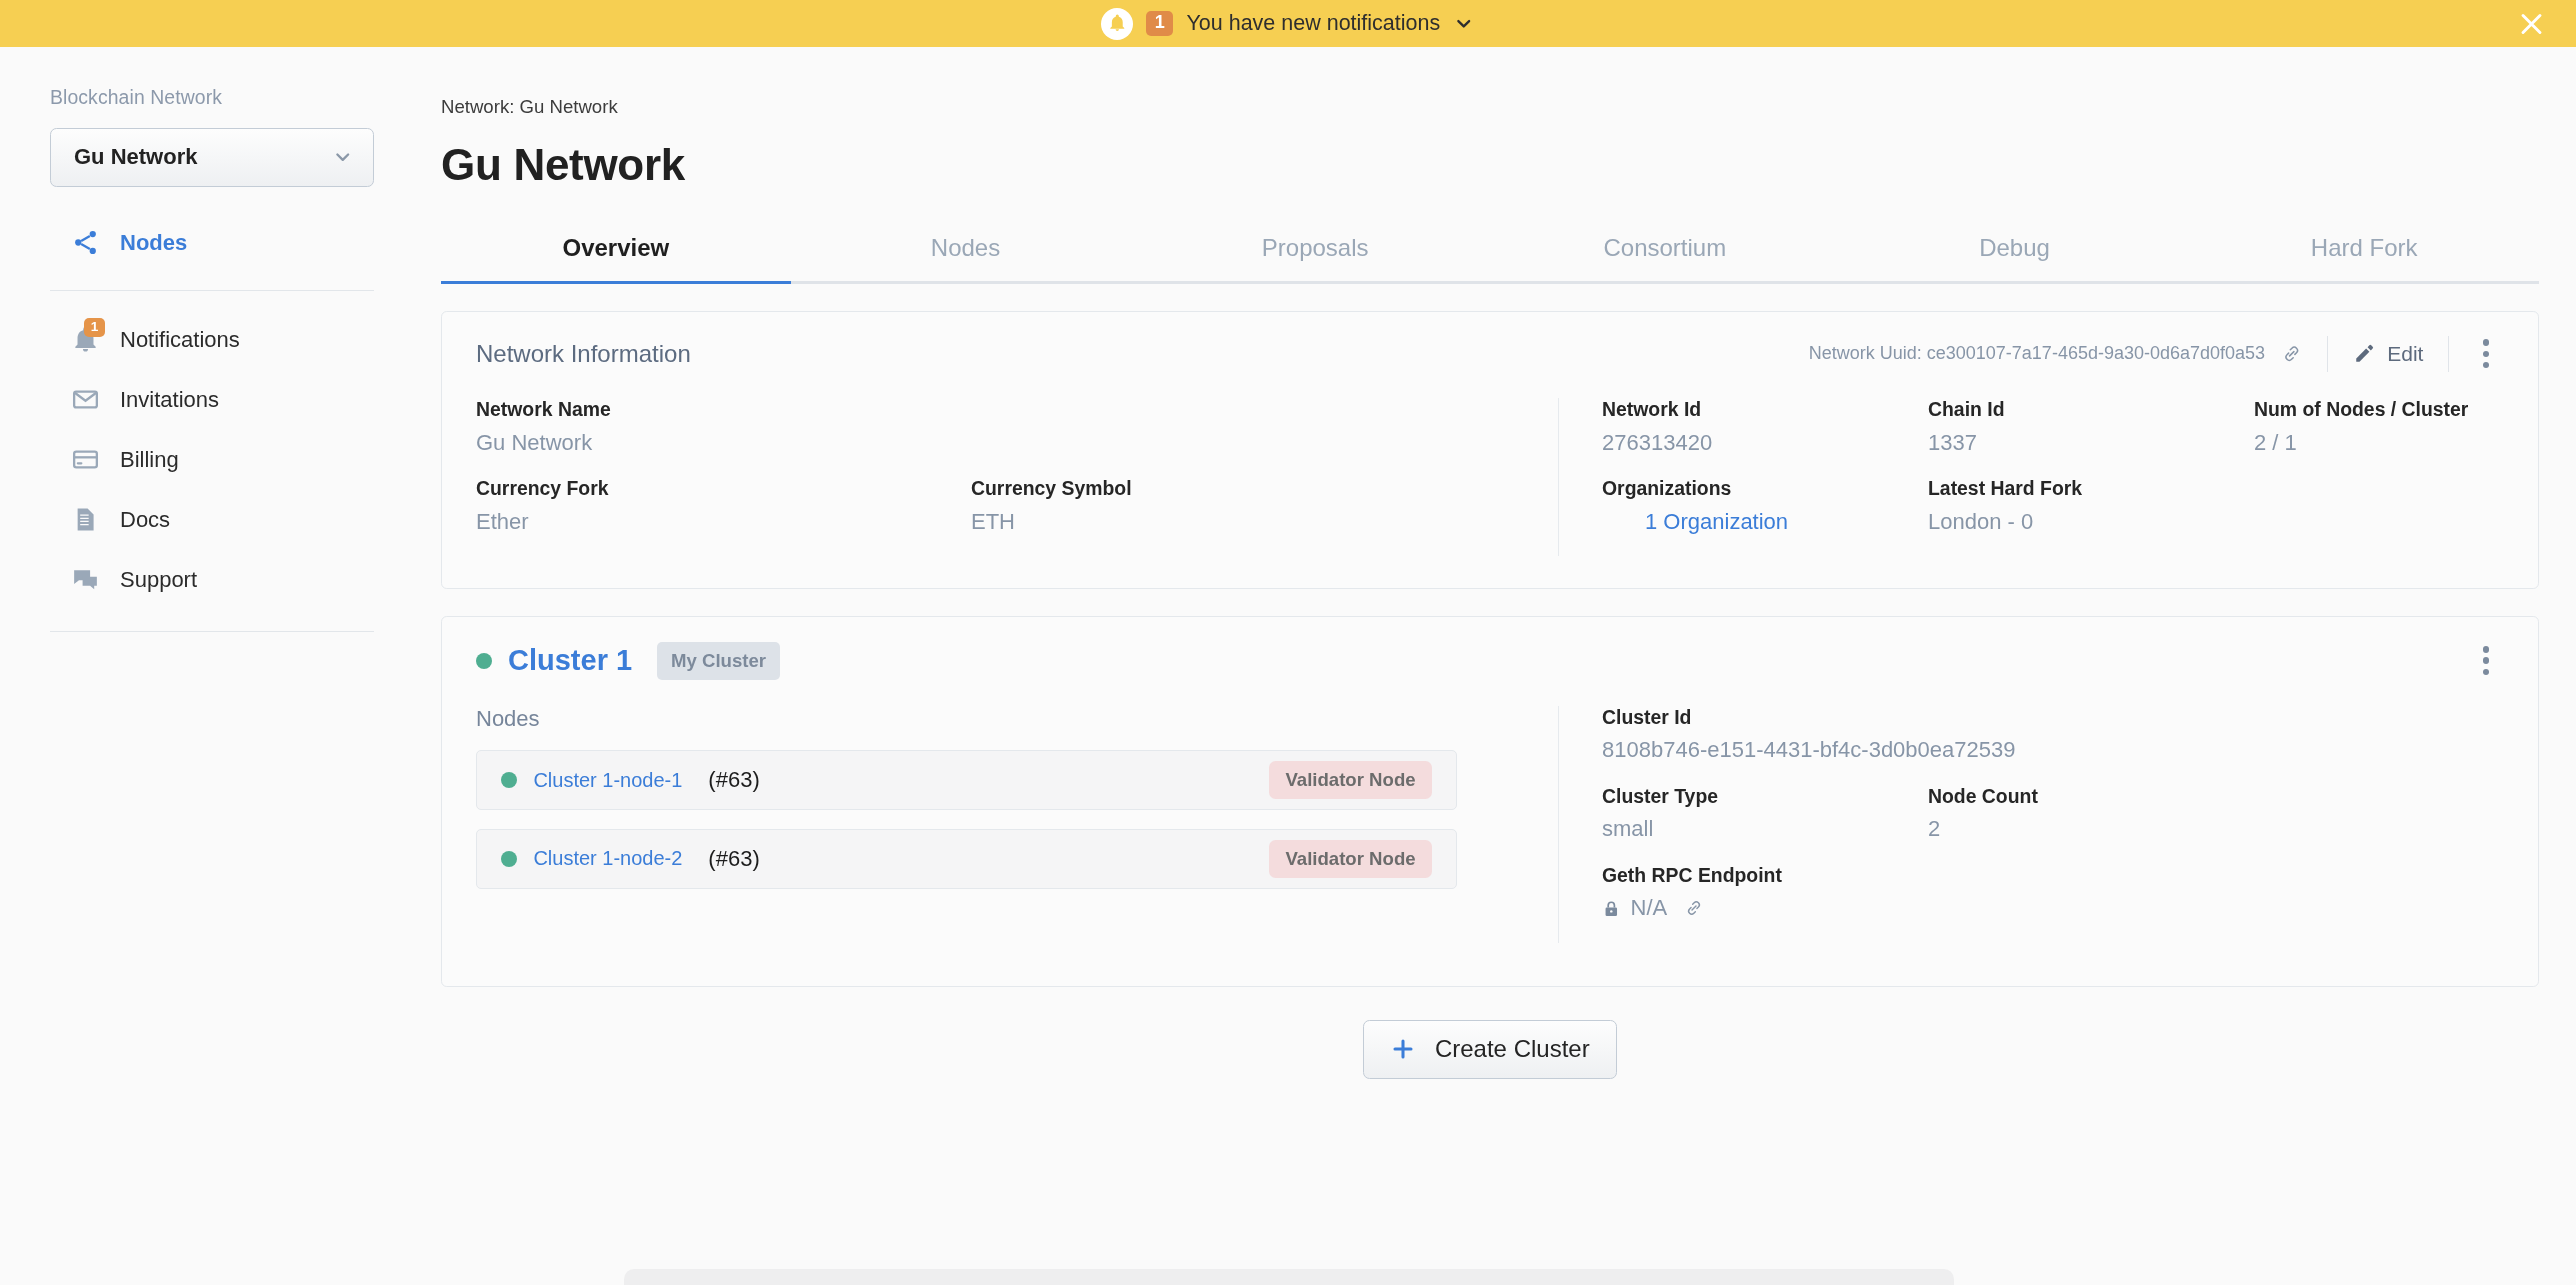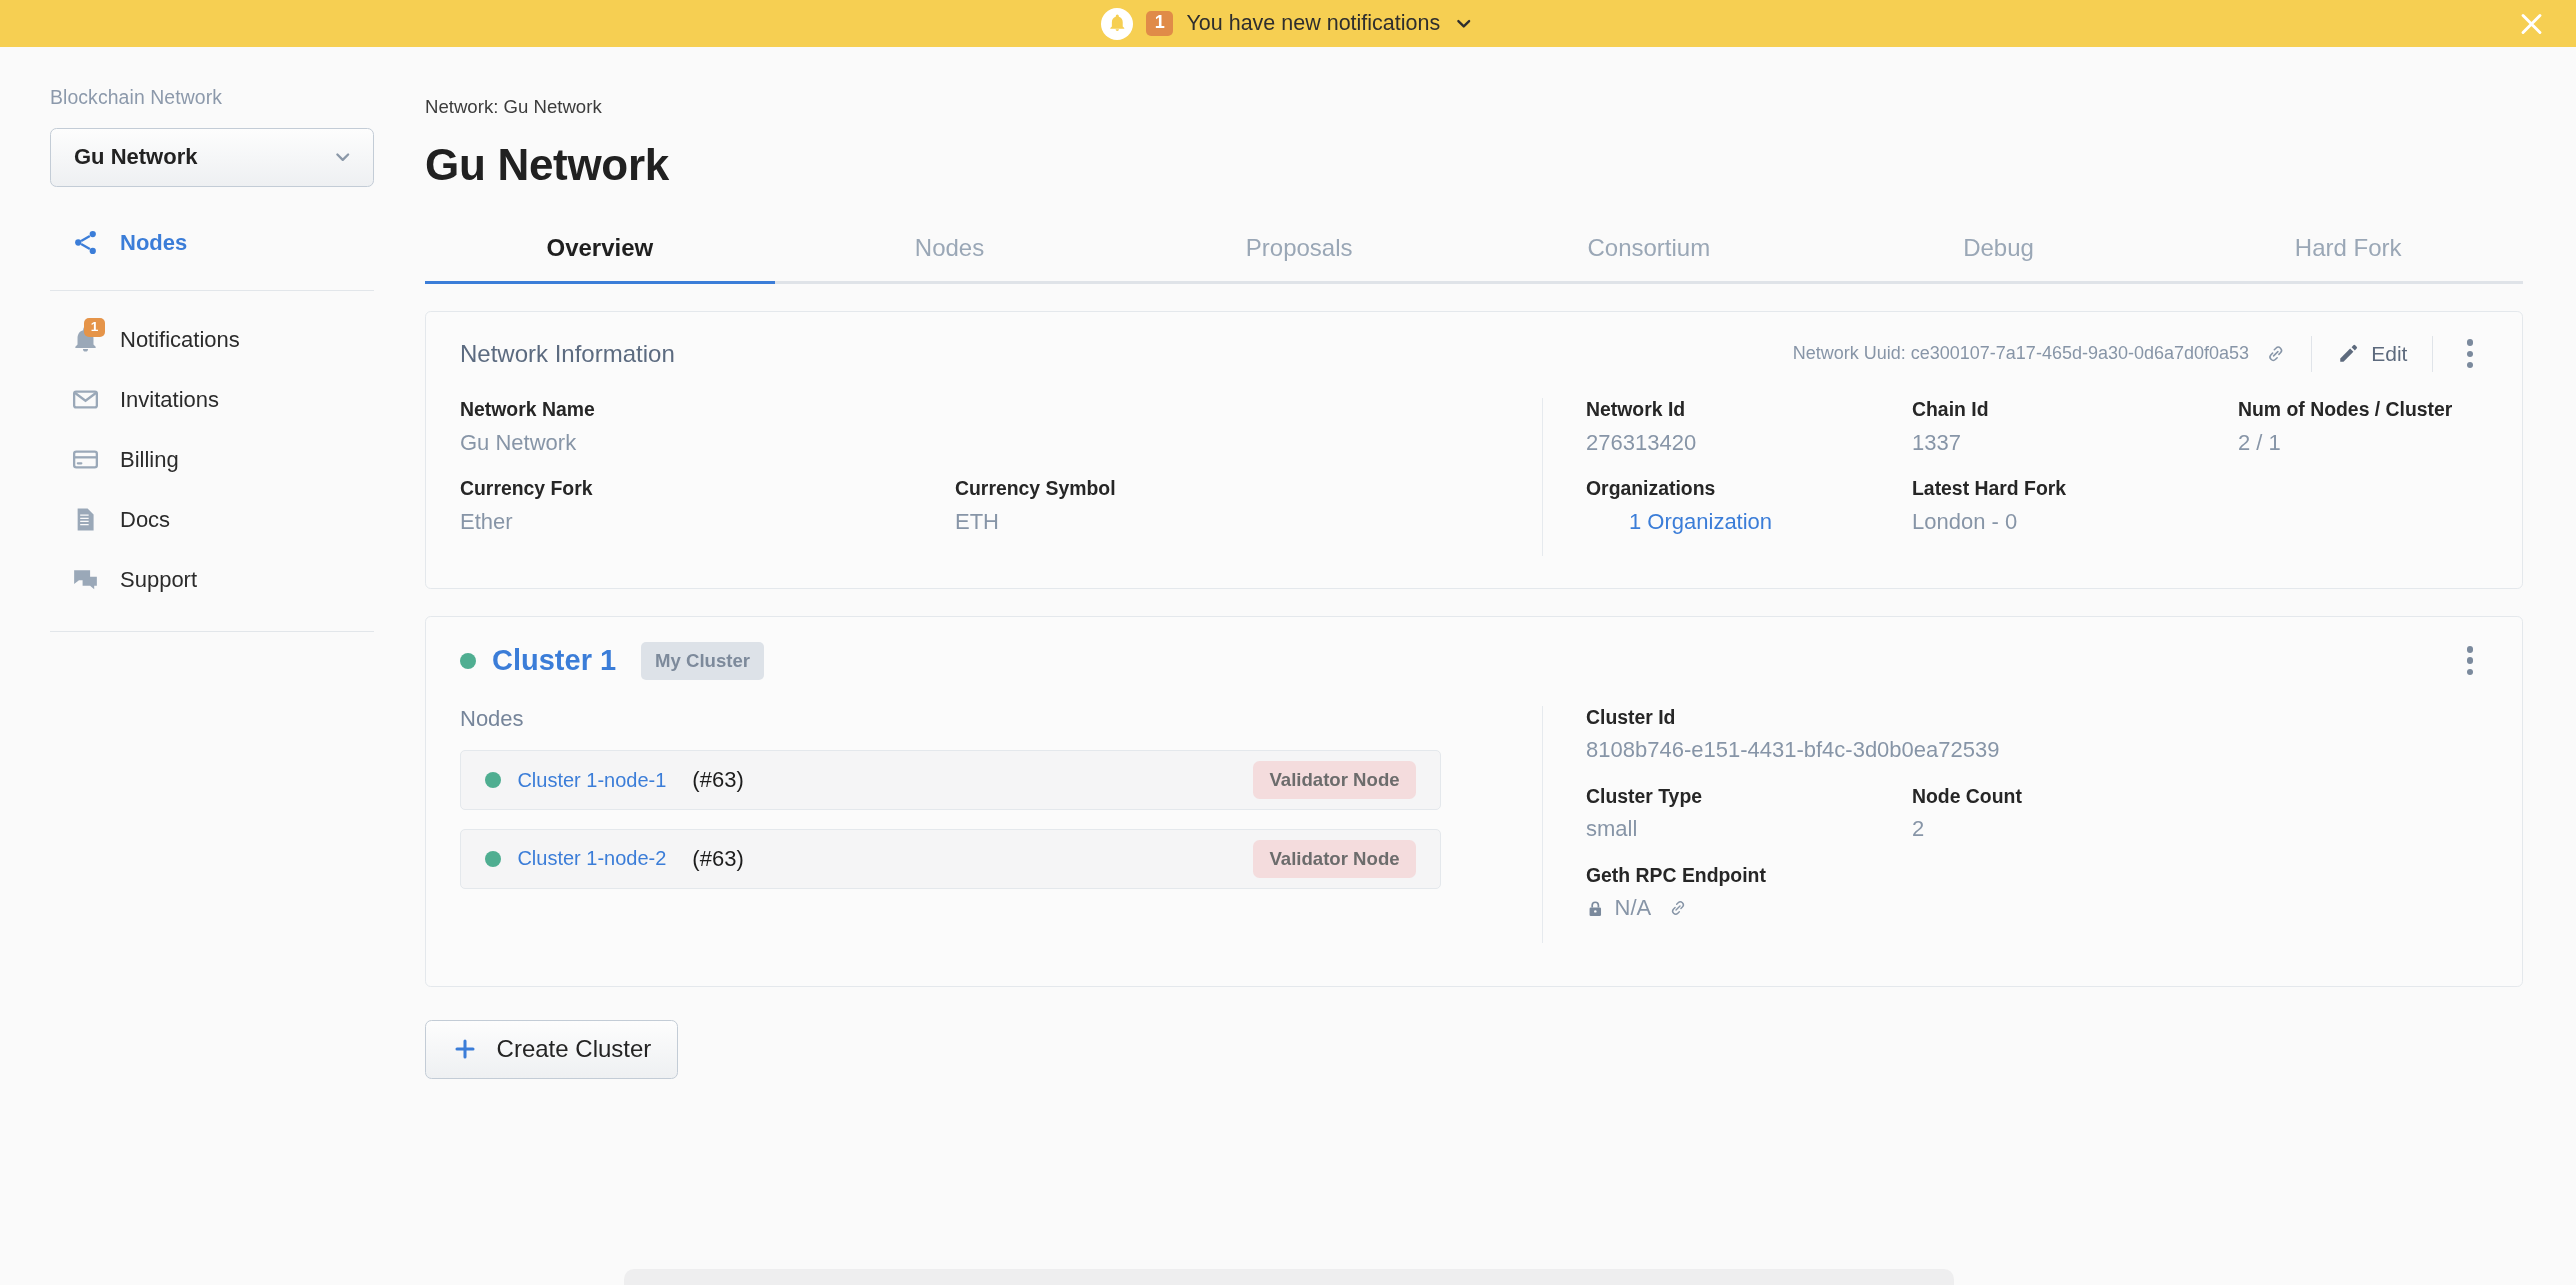--- a/index.html
+++ b/index.html
@@ -32,21 +32,21 @@
     padding: 1.4px 8.6px 2.9px; line-height: 1.15;
   }
   .banner-text { font-size: 21.5px; color: #2e2e2e; }
   .banner-chevron { width: 21.5px; height: 21.5px; }
   .banner-close {
     position: absolute; right: 30px; top: 50%; transform: translateY(-50%);
     width: 29px; height: 29px;
   }
 
   
-  .layout { display: flex; height: calc(1285px - 47px); }
+  .layout { display: flex; height: calc(1285px - 47px); gap: 16px; }
 
   
   .sidebar { width: 425px; flex: none; padding: 0 50px 0 50px; }
   .sidebar-label {
     font-size: 19.4px; color: #8c99ab; margin-top: 39px; letter-spacing: 0.1px;
   }
   .net-select {
     margin-top: 18.6px;
     height: 59px; width: 324px;
     border: 1.4px solid #c3ccd6; border-radius: 6.5px;
@@ -167,21 +167,21 @@
     background: #f4dcdd; color: #6c6c6c;
     font-size: 18.6px; font-weight: 700;
     padding: 8px 16px; border-radius: 6.5px;
   }
   .cluster-right { flex: 1; padding-left: 43px; }
   .geth-val { display: flex; align-items: center; gap: 10px; }
   .geth-val svg.lock { width: 18.6px; height: 21.5px; }
   .geth-val svg.lnk { width: 20px; height: 20px; margin-left: 7.2px; }
 
   
-  .footer { width: 2098px; display: flex; justify-content: flex-start; margin-top: 33px; }
+  .footer { width: 2098px; display: flex; justify-content: center; margin-top: 33px; }
   .create-btn {
     display: flex; align-items: center; gap: 18.6px;
     border: 1.4px solid #c3ccd6; border-radius: 6.5px;
     background: linear-gradient(#fdfdfd, #eef0f2);
     height: 59px; padding: 0 26px;
   }
   .create-btn svg { width: 26px; height: 26px; }
   .create-label { font-size: 24px; color: #242424; }
 
   .bottom-artifact {

